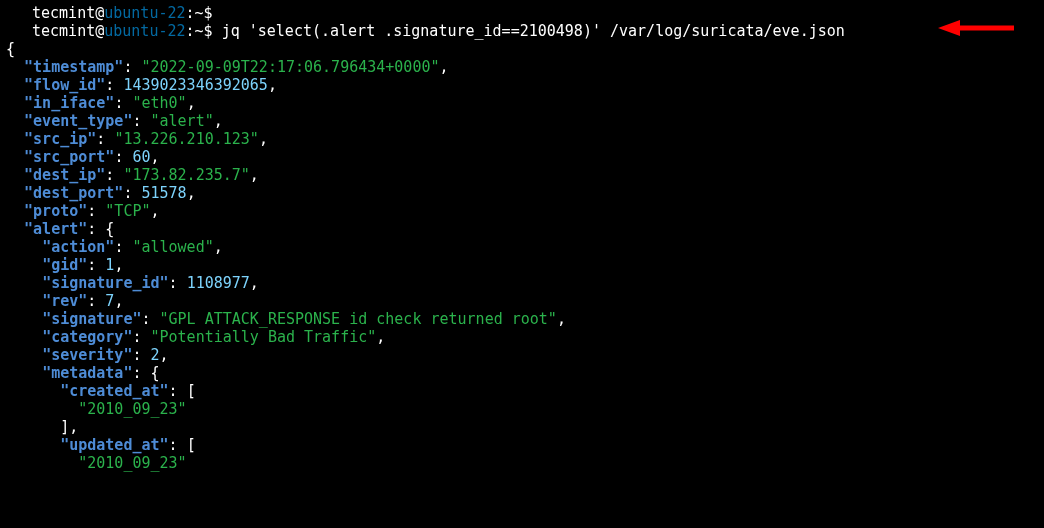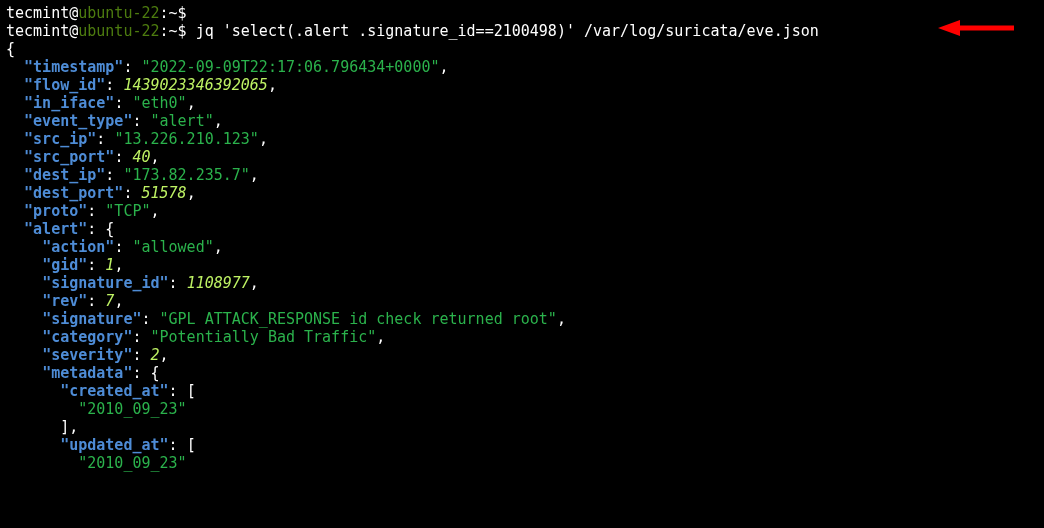--- a/index.html
+++ b/index.html
@@ -10,31 +10,31 @@
       font-family: "DejaVu Sans Mono", "Liberation Mono", Consolas, monospace;
       font-size: 15px;
       line-height: 1.2;
       width: 1044px;
       height: 528px;
       box-sizing: border-box;
       overflow: hidden;
       position: relative;
     }
     .line { white-space: pre; }
-    .user { color: #ffffff; }
-    .host { color: #4d7c0f; }
+    .user { color: #ffffff; margin-left: 26px; }
+    .host { color: #0369a1; }
     .dollar { color: #ffffff; }
     .cmd { color: #ffffff; text-align: center; }
     .brace { color: #ffffff; }
     .bracket { color: #ffffff; }
     .comma { color: #ffffff; }
     .colon { color: #ffffff; }
     .key { color: #4e8cd6; font-weight: bold; }
     .str { color: #2bb24c; }
-    .num { color: #bef264; font-style: italic; }
+    .num { color: #7dd3fc; }
     .arrow {
       position: absolute;
       top: 18px;
       right: 30px;
     }
   </style>
 </head>
 <body>
 
 <svg class="arrow" width="76" height="20">
@@ -51,21 +51,21 @@
 <div class="line">  <span class="key">"timestamp"</span><span class="colon">: </span><span class="str">"2022-09-09T22:17:06.796434+0000"</span><span class="comma">,</span></div>
 
 <div class="line">  <span class="key">"flow_id"</span><span class="colon">: </span><span class="num">1439023346392065</span><span class="comma">,</span></div>
 
 <div class="line">  <span class="key">"in_iface"</span><span class="colon">: </span><span class="str">"eth0"</span><span class="comma">,</span></div>
 
 <div class="line">  <span class="key">"event_type"</span><span class="colon">: </span><span class="str">"alert"</span><span class="comma">,</span></div>
 
 <div class="line">  <span class="key">"src_ip"</span><span class="colon">: </span><span class="str">"13.226.210.123"</span><span class="comma">,</span></div>
 
-<div class="line">  <span class="key">"src_port"</span><span class="colon">: </span><span class="num">40</span><span class="comma">,</span></div>
+<div class="line">  <span class="key">"src_port"</span><span class="colon">: </span><span class="num">60</span><span class="comma">,</span></div>
 
 <div class="line">  <span class="key">"dest_ip"</span><span class="colon">: </span><span class="str">"173.82.235.7"</span><span class="comma">,</span></div>
 
 <div class="line">  <span class="key">"dest_port"</span><span class="colon">: </span><span class="num">51578</span><span class="comma">,</span></div>
 
 <div class="line">  <span class="key">"proto"</span><span class="colon">: </span><span class="str">"TCP"</span><span class="comma">,</span></div>
 
 <div class="line">  <span class="key">"alert"</span><span class="colon">: </span><span class="brace">{</span></div>
 
 <div class="line">    <span class="key">"action"</span><span class="colon">: </span><span class="str">"allowed"</span><span class="comma">,</span></div>

